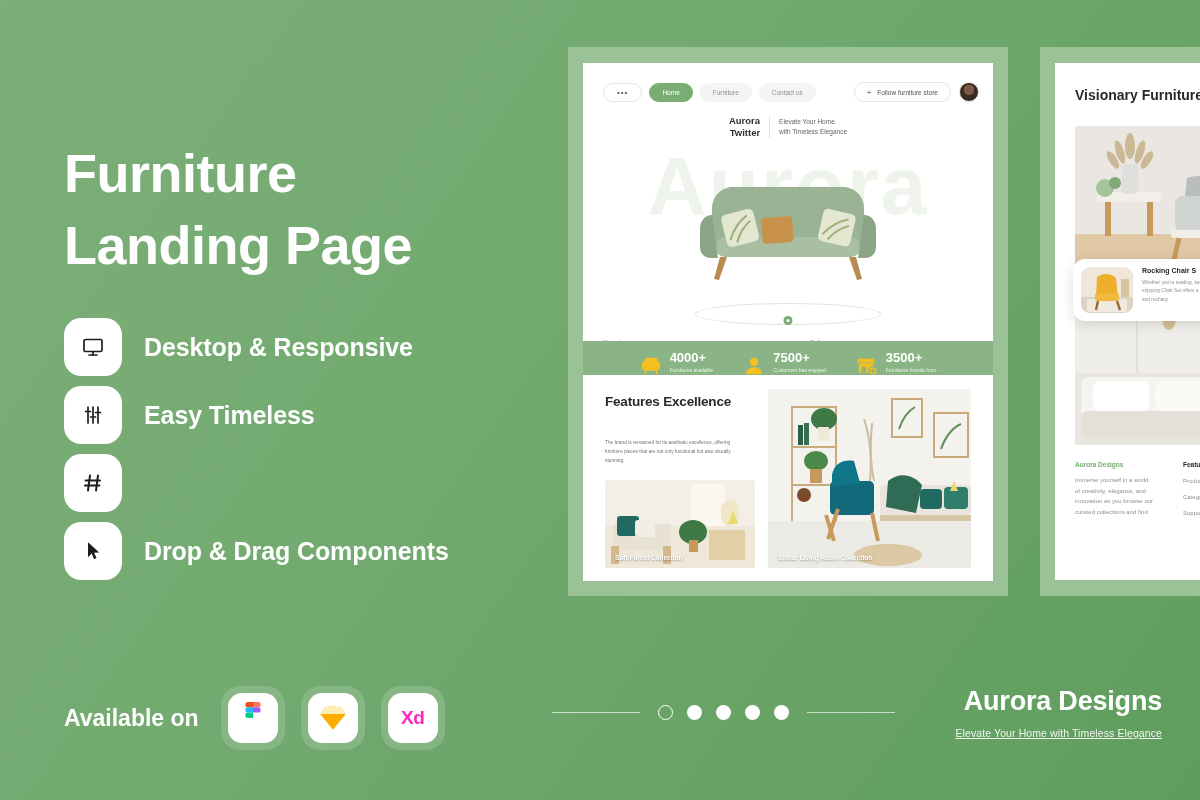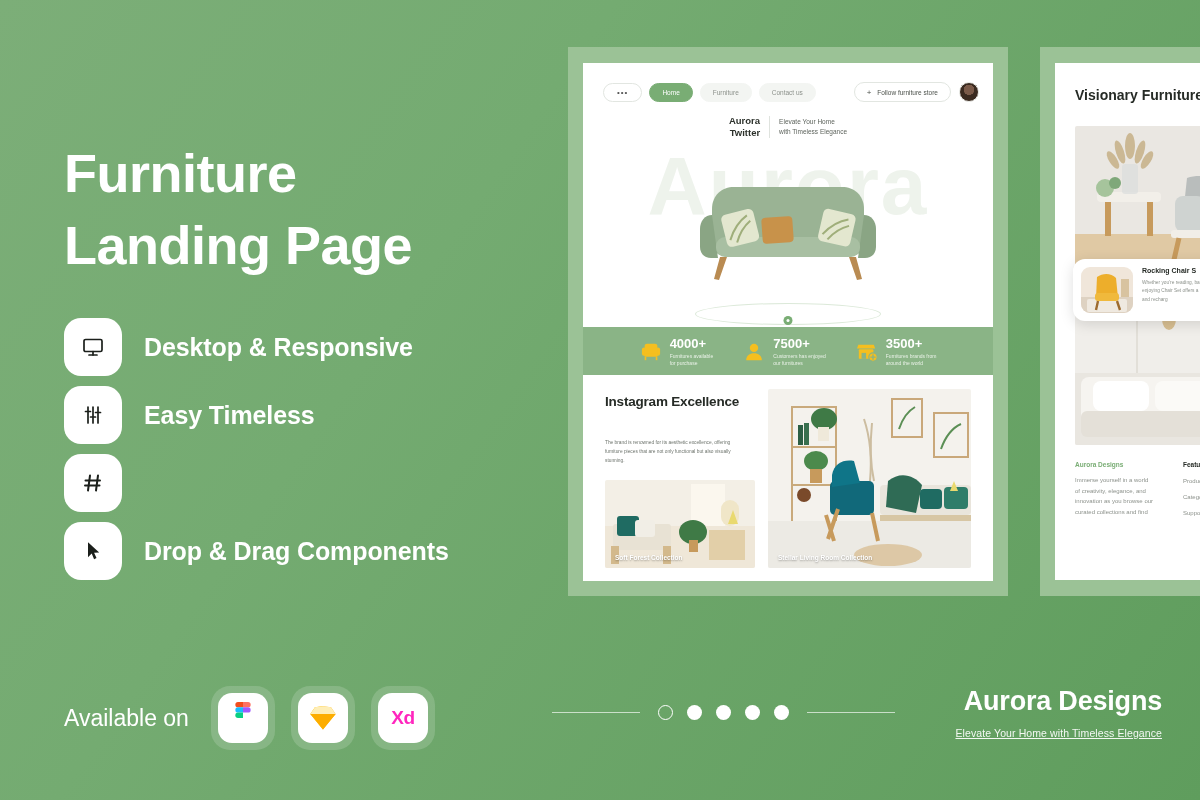--- a/index.html
+++ b/index.html
@@ -23,21 +23,21 @@
     width: 58px; height: 58px; border-radius: 17px; background: #ffffff;
     display: flex; align-items: center; justify-content: center; flex: 0 0 58px;
   }
   .feat-tile svg { display: block; }
   .feat-label {
     margin-left: 22px; font-size: 25px; font-weight: 600; color: #ffffff;
     letter-spacing: -0.1px; white-space: nowrap;
   }
 
   .available { position: absolute; top: 686px; left: 0; display: flex; align-items: center; }
-  .available-label { font-size: 23px; font-weight: 400; color: #ffffff; margin-right: 22px; white-space: nowrap; }
+  .available-label { font-size: 23px; font-weight: 700; color: #ffffff; margin-right: 22px; white-space: nowrap; }
   .app-wrap {
     width: 64px; height: 64px; border-radius: 19px;
     background: rgba(255,255,255,0.16);
     display: flex; align-items: center; justify-content: center;
     margin-right: 16px;
   }
   .app-tile {
     width: 50px; height: 50px; border-radius: 14px; background: #fff;
     display: flex; align-items: center; justify-content: center;
   }
@@ -110,21 +110,21 @@
   .cta { position: absolute; top: 276px; left: 20px; right: 20px; display: flex; }
   .cta-col .cta-label { font-size: 6px; color: #8d928c; margin-bottom: 6px; }
   .cta-col.right { margin-left: auto; text-align: left; }
   .btn-row { display: flex; gap: 7px; }
   .btn-o {
     height: 18px; border-radius: 10px; border: 1px solid #dde1dc; background: #fff;
     display: flex; align-items: center; padding: 0 11px; font-size: 6.5px; color: #3a403a; white-space: nowrap;
   }
 
   .stats {
-    position: absolute; top: 2px; left: 0; width: 100%;
+    position: absolute; top: 16px; left: 0; width: 100%;
     background: #8ab486; height: 50px; display: flex; align-items: center; justify-content: center; gap: 30px;
   }
   .stats-wrap { position: absolute; top: 325px; left: 583px; width: 410px; height: 50px; overflow: hidden; }
   .stat { display: flex; align-items: center; }
   .stat-ico { width: 22px; height: 20px; margin-right: 8px; flex: 0 0 22px; }
   .stat-num { font-size: 13px; font-weight: 700; color: #ffffff; line-height: 1; }
   .stat-sub { font-size: 5px; color: #eaf2e8; line-height: 1.45; margin-top: 3px; }
 
   .frame1b { position: absolute; left: 583px; top: 375px; width: 410px; height: 206px; background: #fff; }
   .aesth-title { position: absolute; top: 19px; left: 22px; font-size: 13.5px; font-weight: 700; color: #262b26; letter-spacing: -0.2px; }
@@ -385,21 +385,21 @@
           <div>Furnitures brands from</div>
           <div>around the world</div>
         </div>
       </div>
     </div>
 
   </div>
 </div>
 
 <div class="frame1b">
-  <div class="aesth-title">Instagram Excellence</div>
+  <div class="aesth-title">Features Excellence</div>
   <div class="aesth-body">The brand is renowned for its aesthetic excellence, offering furniture pieces that are not only functional but also visually stunning.</div>
 
   <div class="photo" style="left:22px; top:105px; width:150px; height:88px;">
     <svg width="150" height="88" viewBox="0 0 150 88">
       <rect width="150" height="88" fill="#f3efe6"></rect>
       <rect x="86" y="4" width="34" height="46" fill="#fbf7ee"></rect>
       <path d="M0 46h150v42H0z" fill="#efe7d8"></path>
       <rect x="8" y="44" width="58" height="26" rx="3" fill="#e8e2d4"></rect>
       <rect x="12" y="36" width="22" height="20" rx="3" fill="#1f6b62"></rect>
       <rect x="30" y="40" width="20" height="17" rx="3" fill="#f1eee6"></rect>

